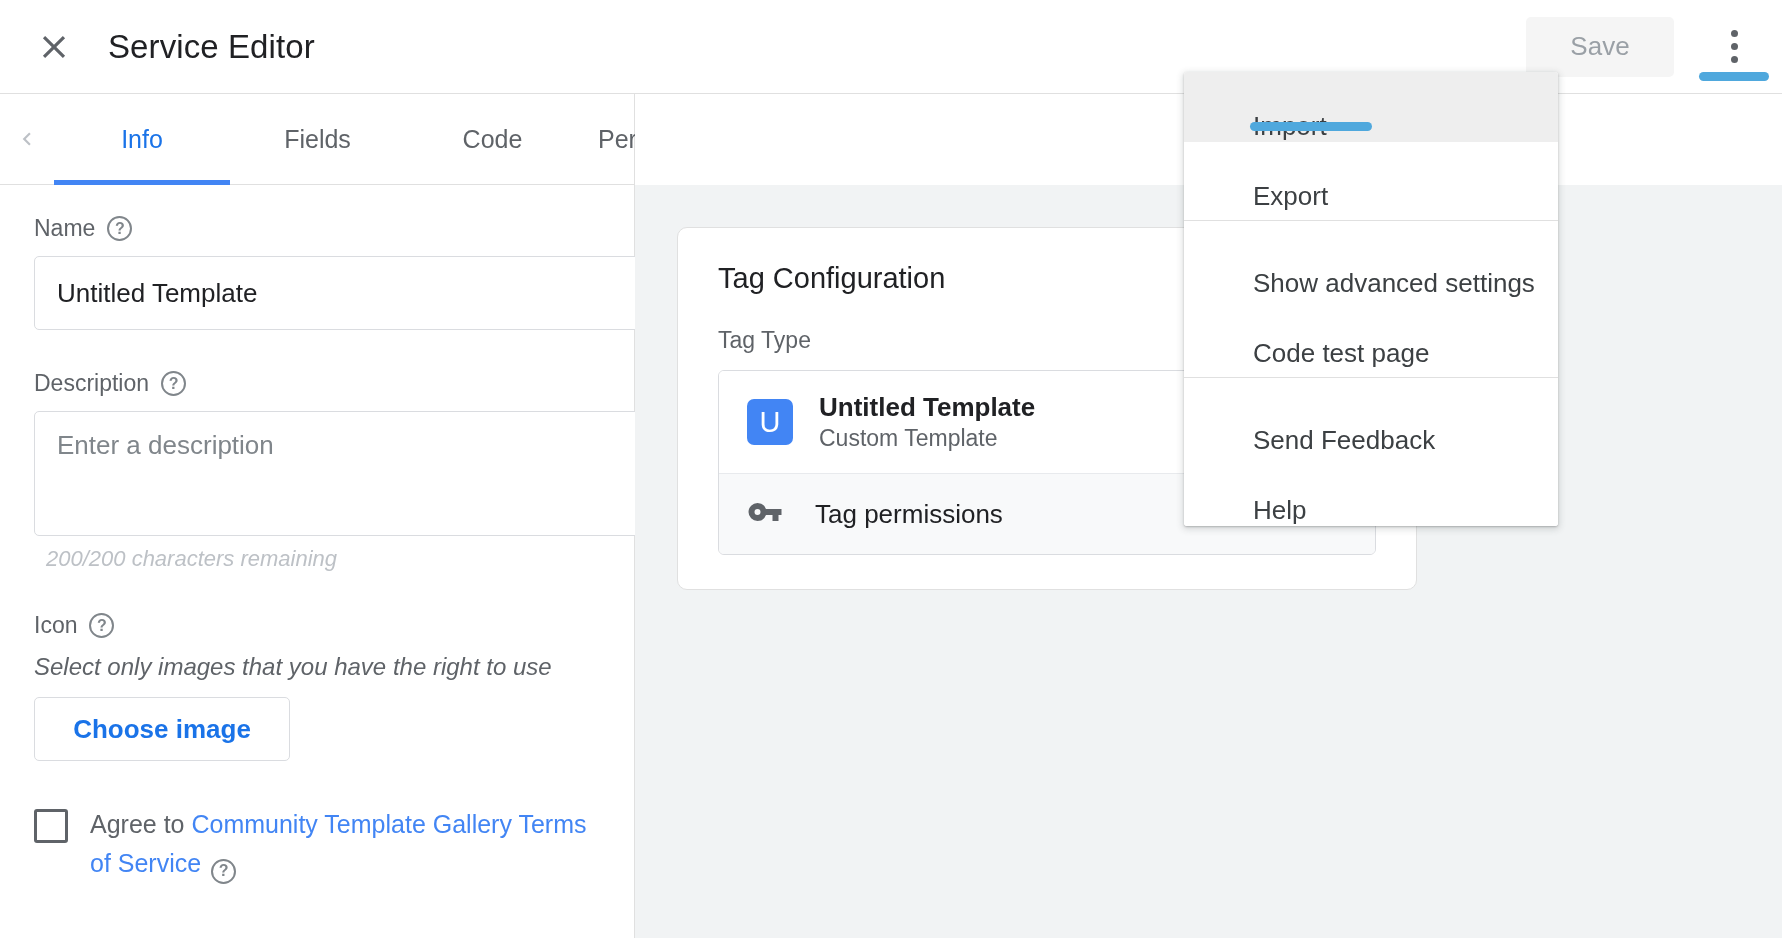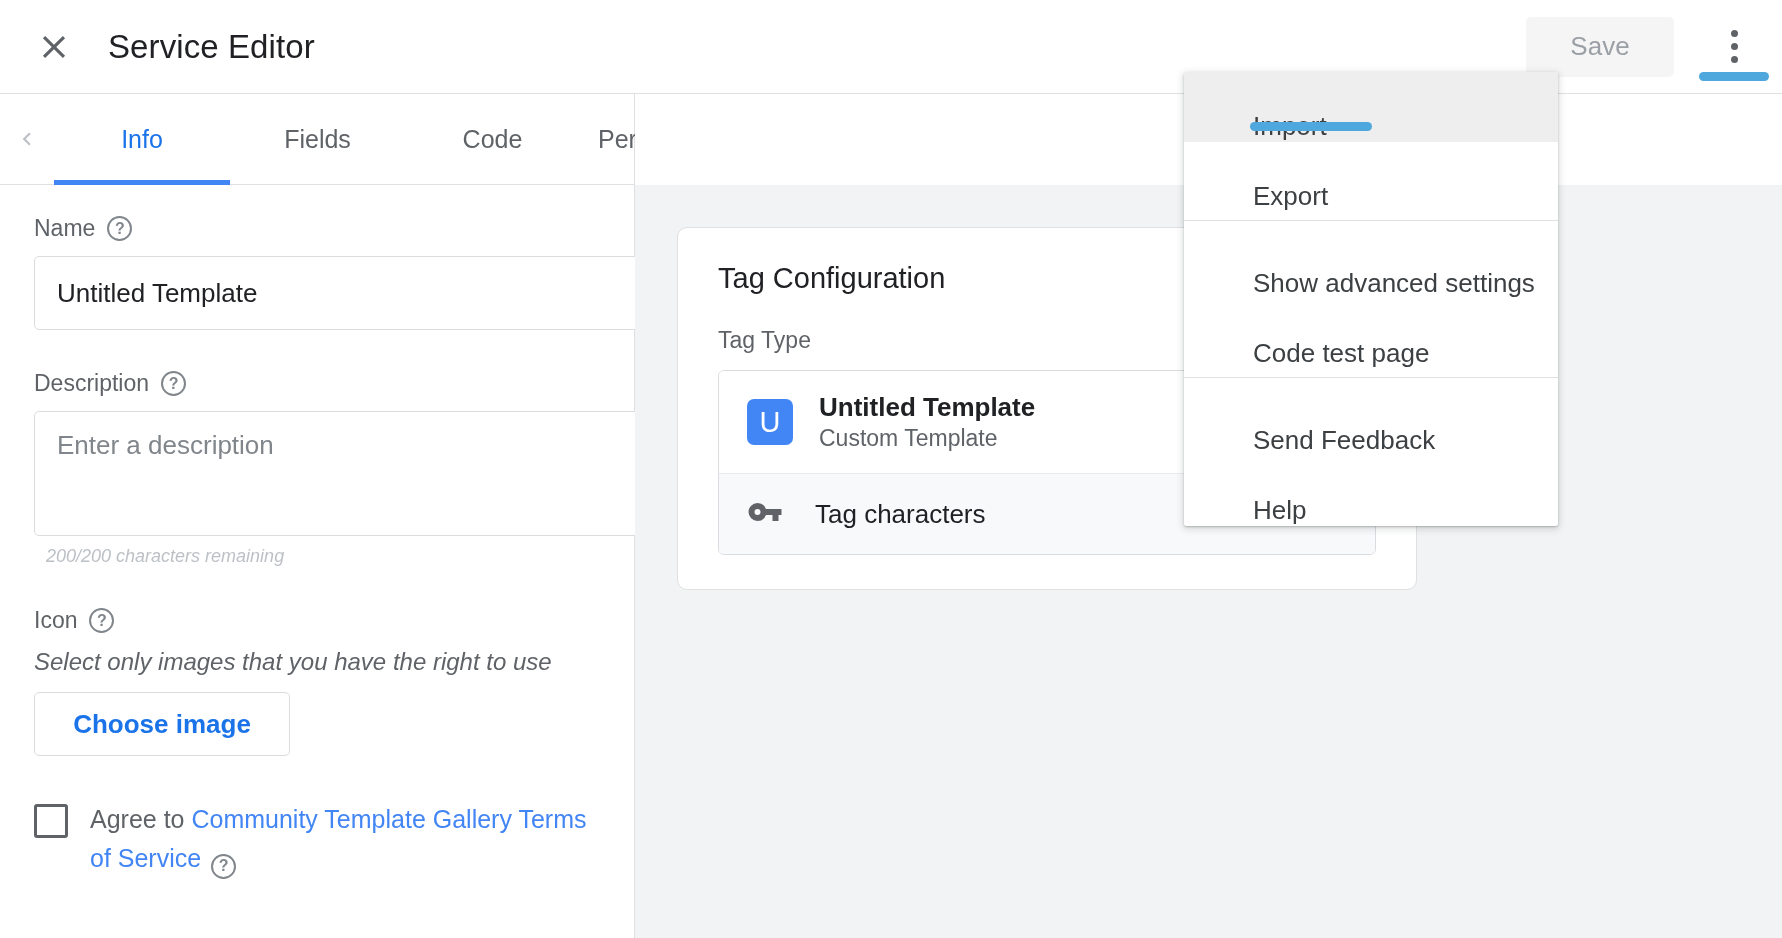--- a/index.html
+++ b/index.html
@@ -96,21 +96,21 @@
     font-family:"Liberation Sans", sans-serif; background:#fff; outline:none;
   }
   .desc-area {
     width:621px; height:125px; border:1px solid #dadce0; border-radius:5px;
     font-size:26px; color:#80868b; padding:18px 22px; resize:none;
     font-family:"Liberation Sans", sans-serif; outline:none; background:#fff;
     display:block;
   }
   .desc-area::placeholder { color:#80868b; }
   .char-count {
-    font-size:18px; color:#bdc1c6; font-style:italic;
+    font-size:22px; color:#bdc1c6; font-style:italic;
     margin-top:10px; margin-left:12px;
   }
   .spacer-md { height:40px; }
   .icon-note {
     font-size:24px; color:#5f6368; font-style:italic; margin-top:6px; margin-bottom:16px;
   }
   .choose-img-btn {
     width:256px; height:64px; border:1px solid #dadce0; border-radius:5px;
     background:#fff; color:#1a73e8; font-size:26px; font-weight:700;
     font-family:"Liberation Sans", sans-serif; cursor:pointer;
@@ -284,21 +284,21 @@
                 <div class="tag-name">Untitled Template</div>
                 <div class="tag-sub">Custom Template</div>
               </div>
             </div>
             <div class="perm-row">
               <span>
                 <svg width="36" height="36" viewBox="0 0 24 24" aria-hidden="true">
                   <path d="M12.65 10A5.99 5.99 0 0 0 7 6a6 6 0 0 0 0 12 5.99 5.99 0 0 0 5.65-4H17v4h4v-4h2v-4H12.65zM7 14a2 2 0 1 1 0-4 2 2 0 0 1 0 4z" fill="#5f6368"></path>
                 </svg>
               </span>
-              <span class="perm-label">Tag characters</span>
+              <span class="perm-label">Tag permissions</span>
             </div>
           </div>
         </div>
       </div>
     </div>
 
   </div>
 
   <div class="menu">
     <div class="menu-item highlight">

